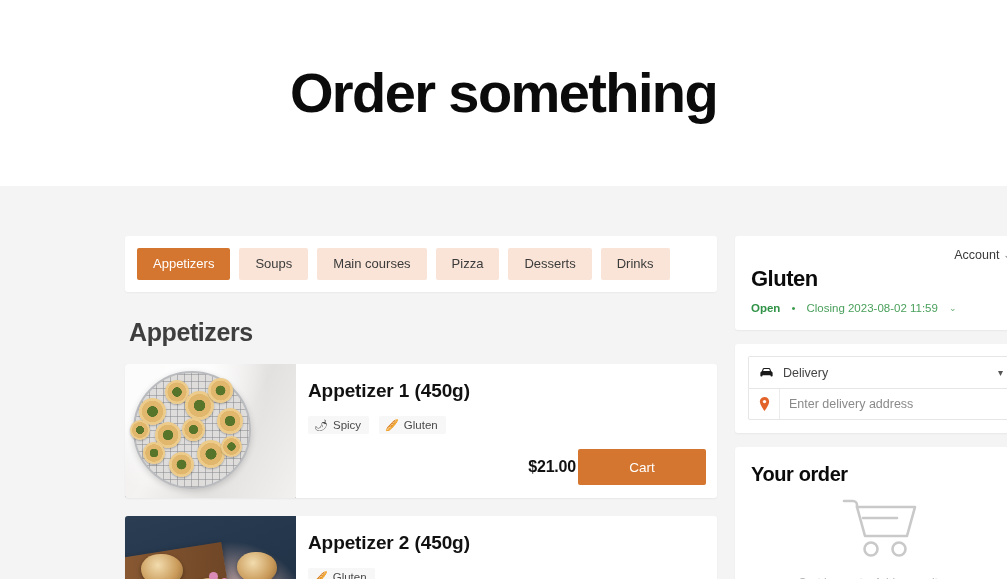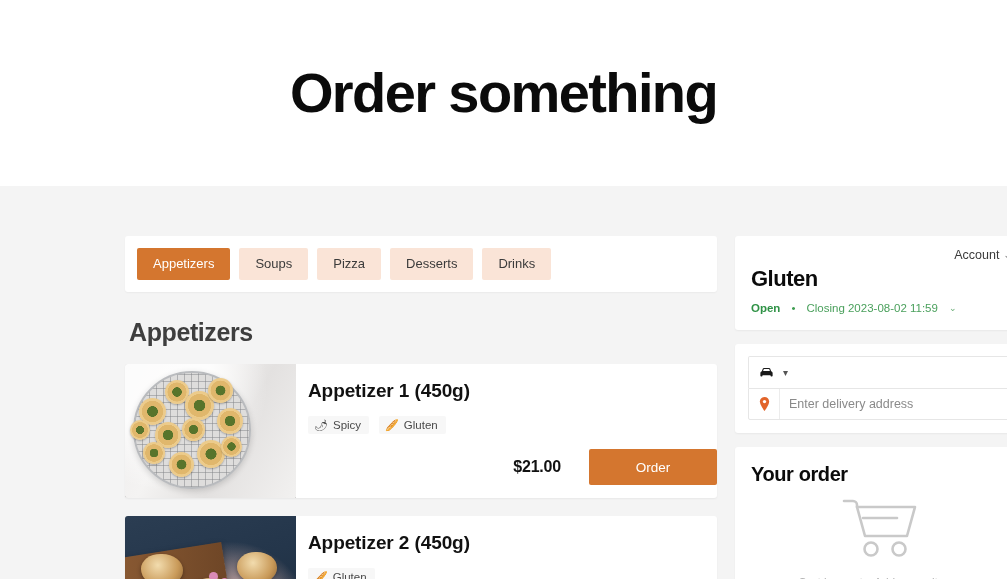--- a/index.html
+++ b/index.html
@@ -128,25 +128,25 @@
     gap: 5px;
     background: #f7f7f7;
     border-radius: 2px;
     padding: 3px 8px 3px 6px;
     font-size: 11.5px;
     color: #4a4a4a;
   }
   .tag .glyph { font-size: 11px; line-height: 1; }
   .price-row {
     position: absolute;
-    right: 0;
+    right: 11px;
     bottom: 13px;
     display: flex;
     align-items: center;
-    gap: 28px;
+    gap: 2px;
   }
   .price {
     font-size: 16px;
     font-weight: 700;
     color: #111111;
     letter-spacing: -0.2px;
   }
   .order-btn {
     background: #d4762f;
     color: #ffffff;
@@ -334,20 +334,21 @@
 </header>
 
 <div class="page-body">
   <div class="layout">
 
     <main class="col-main">
 
       <nav class="tabbar">
         <button class="tab active">Appetizers</button>
         <button class="tab">Soups</button>
+        <button class="tab">Main courses</button>
         <button class="tab">Pizza</button>
         <button class="tab">Desserts</button>
         <button class="tab">Drinks</button>
       </nav>
 
       <h2 class="section-title">Appetizers</h2>
 
       <article class="item-card">
         <div class="item-photo">
           <div class="photo-marble"></div>
@@ -372,21 +373,21 @@
               <span class="glyph">🌶</span>
               <span>Spicy</span>
             </span>
             <span class="tag">
               <span class="glyph">🥖</span>
               <span>Gluten</span>
             </span>
           </div>
           <div class="price-row">
             <span class="price">$21.00</span>
-            <button class="order-btn">Order</button>
+            <button class="order-btn">Cart</button>
           </div>
         </div>
       </article>
 
       <article class="item-card">
         <div class="item-photo">
           <div class="photo-dark"></div>
           <div class="board"></div>
           <span class="pastry" style="left:16px; top:38px; width:42px; height:32px;"></span>
           <span class="pastry" style="left:112px; top:36px; width:40px; height:31px;"></span>
@@ -428,20 +429,21 @@
 
       <section class="panel panel-delivery">
         <div class="delivery-select">
           <span>
             <svg class="svg-icon" width="15" height="11" viewBox="0 0 24 17" aria-hidden="true">
               <path fill="#1a1a1a" d="M4.6 6.3 6 2.6C6.3 1.7 7.1 1.1 8 1.1h8c.9 0 1.7.6 2 1.5l1.4 3.7c1.4.3 2.4 1.5 2.4 3v4.3c0 .7-.6 1.3-1.3 1.3h-.8c-.7 0-1.3-.6-1.3-1.3v-.6H5.6v.6c0 .7-.6 1.3-1.3 1.3h-.8c-.7 0-1.3-.6-1.3-1.3V9.3c0-1.5 1-2.7 2.4-3Zm3-3.2-1.1 3h11l-1.1-3a.5.5 0 0 0-.4-.3H8a.5.5 0 0 0-.4.3Z"></path>
               <circle fill="#1a1a1a" cx="5.9" cy="9.8" r="1.3"></circle>
               <circle fill="#1a1a1a" cx="18.1" cy="9.8" r="1.3"></circle>
             </svg>
           </span>
+          <span class="label">Delivery</span>
           <span class="sel-caret">▾</span>
         </div>
         <div class="address-row">
           <span class="address-icon">
             <svg class="svg-icon" width="11" height="14" viewBox="0 0 12 16" aria-hidden="true">
               <path fill="#e2642a" d="M6 0C3 0 .7 2.3.7 5.2.7 9.2 6 16 6 16s5.3-6.8 5.3-10.8C11.3 2.3 9 0 6 0Z"></path>
               <circle fill="#ffffff" cx="6" cy="5.2" r="1.9"></circle>
             </svg>
           </span>
           <input class="address-input" type="text" placeholder="Enter delivery address" style="">

